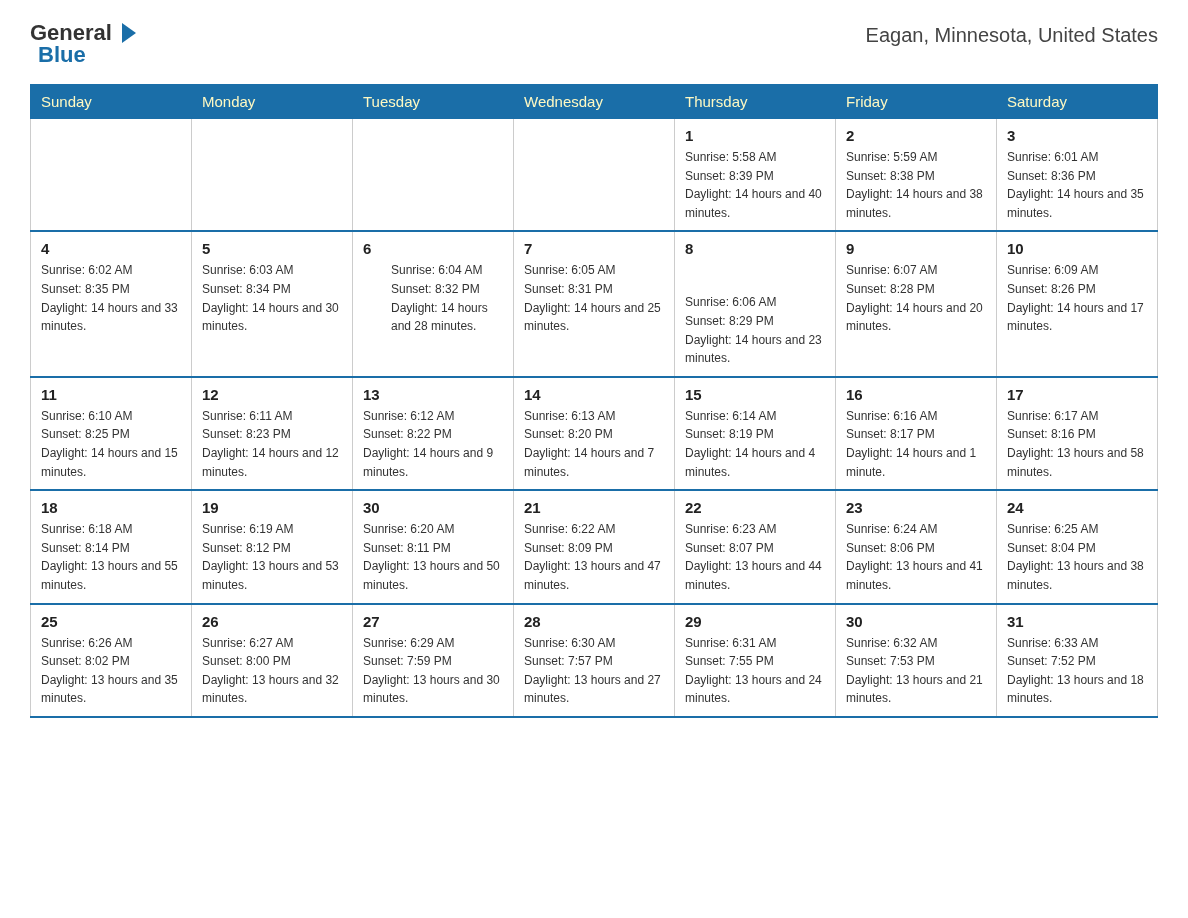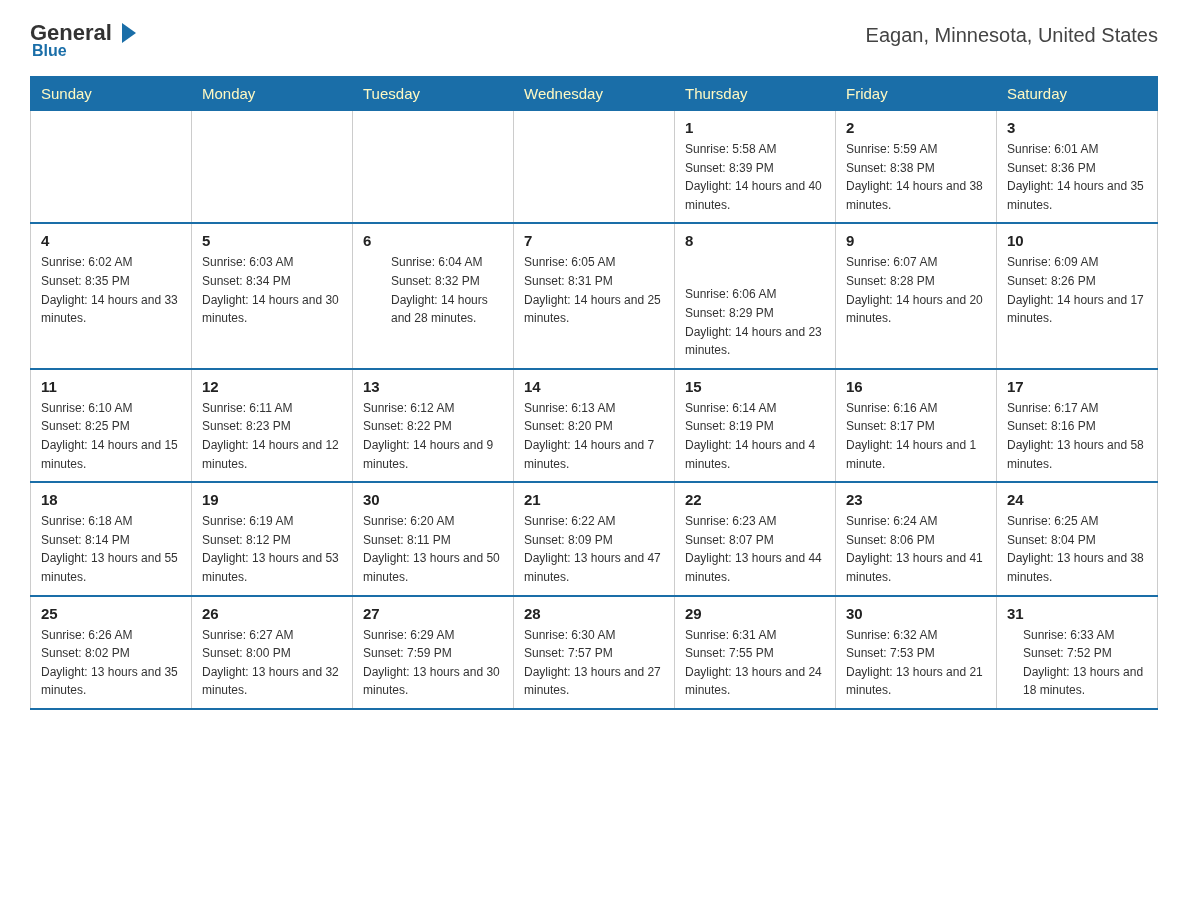--- a/index.html
+++ b/index.html
@@ -32,25 +32,25 @@
       display: inline-block;
       width: 0;
       height: 0;
       border-top: 10px solid transparent;
       border-bottom: 10px solid transparent;
       border-left: 14px solid #1a6ea8;
       margin-left: 2px;
       margin-right: 2px;
     }
     .logo-blue {
-      font-size: 16px;
+      font-size: 22px;
       font-weight: bold;
       color: #1a6ea8;
       margin-top: -4px;
-      margin-left: 2px;
+      margin-left: 8px;
     }
     .title-block {
       text-align: right;
     }
     .month-year {
       font-size: 46px;
       font-weight: 300;
       color: #222;
     }
     .location {
@@ -313,19 +313,19 @@
 Daylight: 13 hours and 24 minutes.</div>
         </td>
         <td>
           <span class="day-num">30</span>
           <div class="day-info" style="white-space: pre-line;">Sunrise: 6:32 AM
 Sunset: 7:53 PM
 Daylight: 13 hours and 21 minutes.</div>
         </td>
         <td>
           <span class="day-num">31</span>
-          <div class="day-info" style="white-space: pre-line; margin-left: 16px;">Sunrise: 6:33 AM
+          <div class="day-info" style="white-space: pre-line;">Sunrise: 6:33 AM
 Sunset: 7:52 PM
 Daylight: 13 hours and 18 minutes.</div>
         </td>
       </tr>
     </tbody>
 </table>
 
 </body></html>

